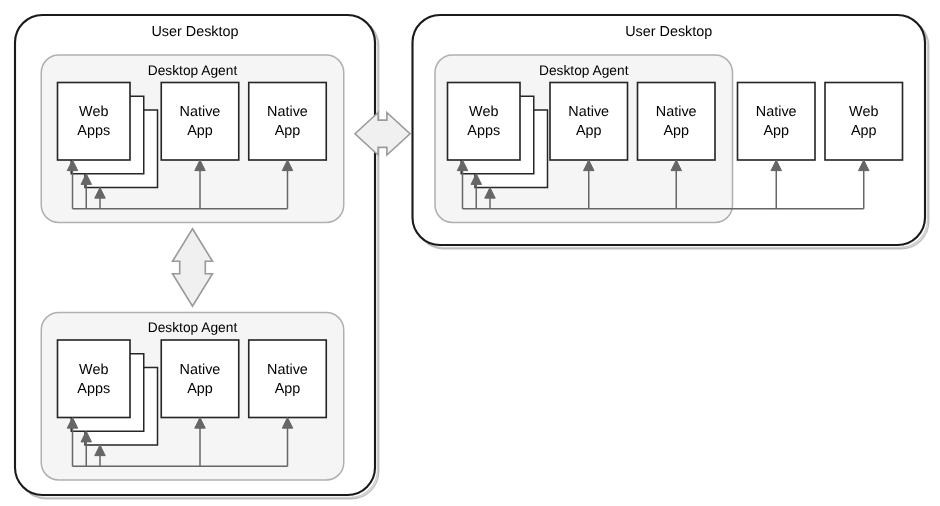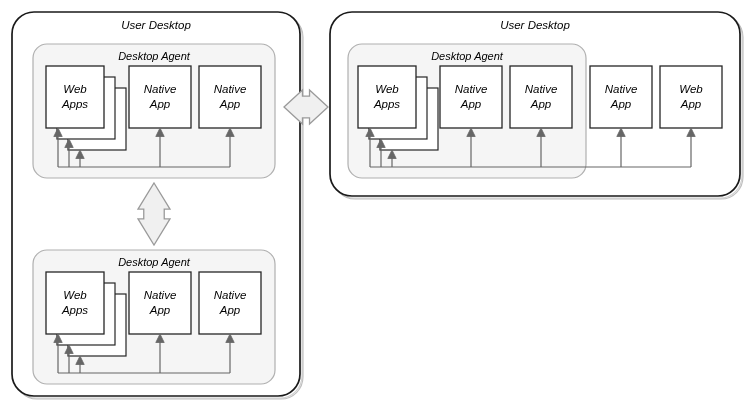--- a/index.html
+++ b/index.html
@@ -10,21 +10,20 @@
   body {
     width: 752px;
     height: 405px;
     font-family: "Liberation Sans", sans-serif;
     overflow: hidden;
   }
   #diagram-root {
     position: relative;
     width: 752px;
     height: 405px;
-    font-style: italic;
   }
   svg.diagram {
     display: block;
     width: 752px;
     height: 405px;
   }
   text {
     font-family: "Liberation Sans", sans-serif;
     fill: #000000;
     text-anchor: middle;

